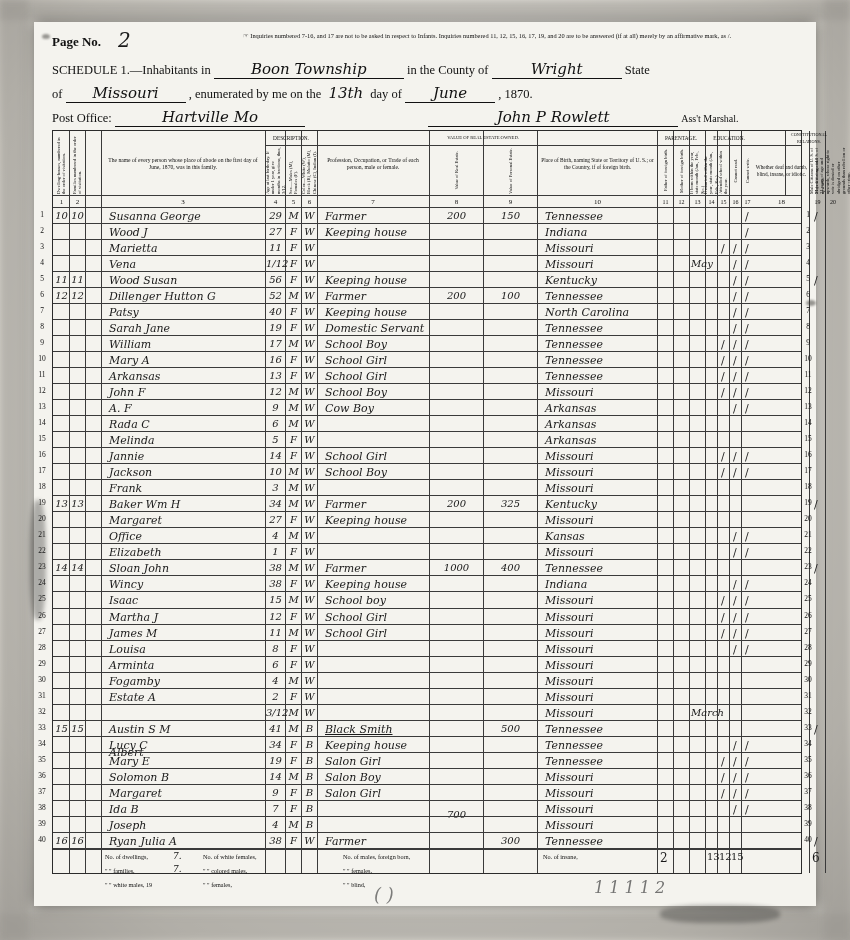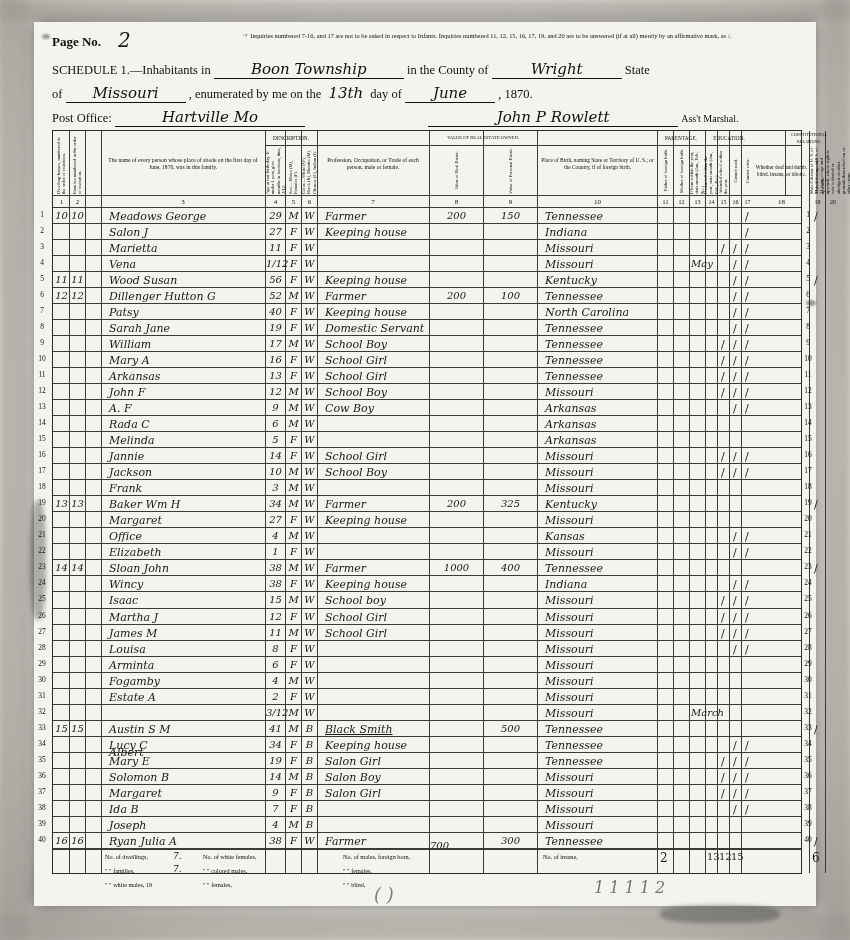--- a/index.html
+++ b/index.html
@@ -224,31 +224,31 @@
       <div class="numrow print" style="left:665px;width:11px;font-size:6px">15</div>
       <div class="numrow print" style="left:677px;width:11px;font-size:6px">16</div>
       <div class="numrow print" style="left:689px;width:11px;font-size:6px">17</div>
       <div class="numrow print" style="left:701px;width:55px">18</div>
       <div class="numrow print" style="left:757px;width:15px;font-size:6px">19</div>
       <div class="numrow print" style="left:773px;width:14px;font-size:6px">20</div>
 
       <div id="rows">
           <div class="cell sm" style="left: 1px; top: 79px; width: 15px; text-align: center;">10</div>
           <div class="cell sm" style="left: 17px; top: 79px; width: 15px; text-align: center;">10</div>
-          <div class="cell" style="left: 56px; top: 79px;">Meadows George</div>
+          <div class="cell" style="left: 56px; top: 79px;">Susanna George</div>
           <div class="cell sm" style="left: 213px; top: 79px; width: 19px; text-align: center;">29</div>
           <div class="cell sm" style="left: 233px; top: 79px; width: 15px; text-align: center;">M</div>
           <div class="cell sm" style="left: 249px; top: 79px; width: 15px; text-align: center;">W</div>
           <div class="cell" style="left: 272px; top: 79px;">Farmer</div>
           <div class="cell sm" style="left: 377px; top: 79px; width: 53px; text-align: center;">200</div>
           <div class="cell sm" style="left: 431px; top: 79px; width: 53px; text-align: center;">150</div>
           <div class="cell" style="left: 492px; top: 79px;">Tennessee</div>
           <div class="tick" style="left: 692px; top: 79px;">/</div>
           <div class="tick" style="left: 761px; top: 79px;">/</div>
-          <div class="cell" style="left: 56px; top: 95.02px;">Salon J</div>
+          <div class="cell" style="left: 56px; top: 95.02px;">Wood J</div>
           <div class="cell sm" style="left: 213px; top: 95.02px; width: 19px; text-align: center;">27</div>
           <div class="cell sm" style="left: 233px; top: 95.02px; width: 15px; text-align: center;">F</div>
           <div class="cell sm" style="left: 249px; top: 95.02px; width: 15px; text-align: center;">W</div>
           <div class="cell" style="left: 272px; top: 95.02px;">Keeping house</div>
           <div class="cell" style="left: 492px; top: 95.02px;">Indiana</div>
           <div class="tick" style="left: 692px; top: 95.02px;">/</div>
           <div class="cell" style="left: 56px; top: 111.04px;">Marietta</div>
           <div class="cell sm" style="left: 213px; top: 111.04px; width: 19px; text-align: center;">11</div>
           <div class="cell sm" style="left: 233px; top: 111.04px; width: 15px; text-align: center;">F</div>
           <div class="cell sm" style="left: 249px; top: 111.04px; width: 15px; text-align: center;">W</div>
@@ -542,21 +542,21 @@
           <div class="cell sm" style="left: 233px; top: 687.76px; width: 15px; text-align: center;">M</div>
           <div class="cell sm" style="left: 249px; top: 687.76px; width: 15px; text-align: center;">B</div>
           <div class="cell" style="left: 492px; top: 687.76px;">Missouri</div>
           <div class="cell sm" style="left: 1px; top: 703.78px; width: 15px; text-align: center;">16</div>
           <div class="cell sm" style="left: 17px; top: 703.78px; width: 15px; text-align: center;">16</div>
           <div class="cell" style="left: 56px; top: 703.78px;">Ryan Julia A</div>
           <div class="cell sm" style="left: 213px; top: 703.78px; width: 19px; text-align: center;">38</div>
           <div class="cell sm" style="left: 233px; top: 703.78px; width: 15px; text-align: center;">F</div>
           <div class="cell sm" style="left: 249px; top: 703.78px; width: 15px; text-align: center;">W</div>
           <div class="cell" style="left: 272px; top: 703.78px;">Farmer</div>
-          <div class="cell sm" style="left: 377px; top: 709px; width: 53px; ">700</div>
+          <div class="cell sm" style="left: 377px; top: 678px; width: 53px; text-align: center;">700</div>
           <div class="cell sm" style="left: 431px; top: 703.78px; width: 53px; text-align: center;">300</div>
           <div class="cell" style="left: 492px; top: 703.78px;">Tennessee</div>
           <div class="tick" style="left: 761px; top: 703.78px;">/</div>
         </div>
 
       <div id="footer-block">
         <div class="foot" style="left:52px;top:722px">No. of dwellings,</div>
         <div class="foot" style="left:120px;top:720px;font-family:'DejaVu Serif',serif;font-style:italic;font-size:9px">7.</div>
         <div class="foot" style="left:150px;top:722px">No. of white females,</div>
         <div class="foot" style="left:290px;top:722px">No. of males, foreign born,</div>

